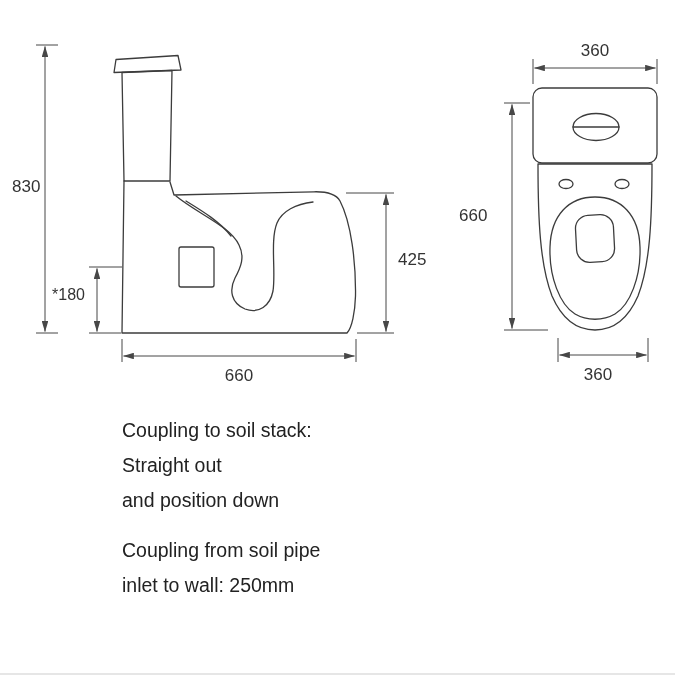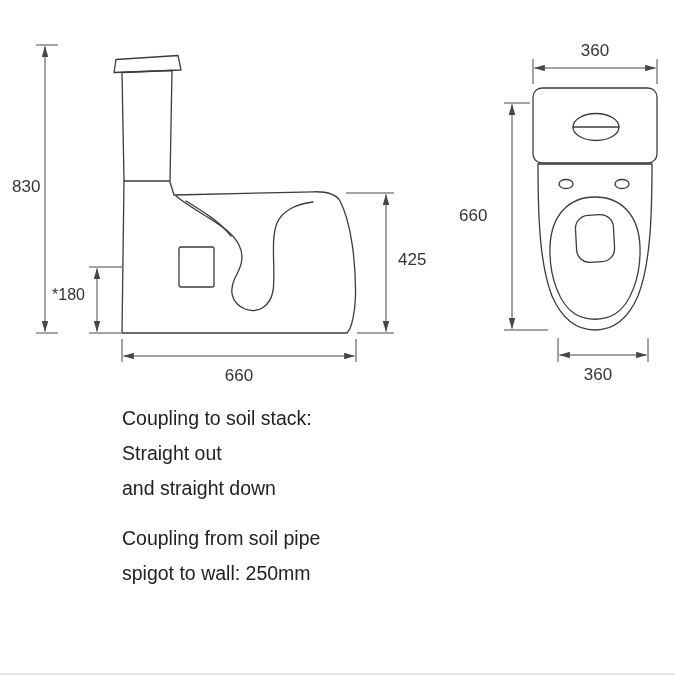--- a/index.html
+++ b/index.html
@@ -28,21 +28,21 @@
     font-family:"Liberation Sans",sans-serif;
     font-size:17px;fill:#333;
   }
   .dimlabel.small{font-size:16px;}
   .notes{
     position:absolute;left:122px;top:401px;
     font-family:"Liberation Sans",sans-serif;
     font-size:19.5px;color:var(--text);
   }
   .notes p{margin:0;line-height:35px;}
-  .note-group{margin:0 0 15px 0;}
+  .note-group{margin:12px 0 15px 0;}
 </style>
 </head>
 <body>
 
 <div class="page">
 
   <svg width="675" height="395" viewBox="0 0 675 395">
     <defs>
       <marker id="arr" viewBox="0 0 10 6" refX="9.6" refY="3" markerWidth="11" markerHeight="6.5" orient="auto-start-reverse">
         <path class="arrowhead" d="M0,0 L10,3 L0,6 Z"></path>
@@ -116,21 +116,21 @@
       <line class="dim" x1="648" y1="338" x2="648" y2="362"></line>
       <line class="dim" x1="559.5" y1="355" x2="646.5" y2="355" marker-start="url(#arr)" marker-end="url(#arr)"></line>
       <text class="dimlabel" x="598" y="380" text-anchor="middle">360</text>
     </g>
   </svg>
 
   <div class="notes">
     <div class="note-group">
       <p>Coupling to soil stack:</p>
       <p>Straight out</p>
-      <p>and straight down</p>
+      <p>and position down</p>
     </div>
     <div class="note-group">
       <p>Coupling from soil pipe</p>
-      <p>spigot to wall: 250mm</p>
+      <p>inlet to wall: 250mm</p>
     </div>
   </div>
 
 </div>
 
 </body></html>

